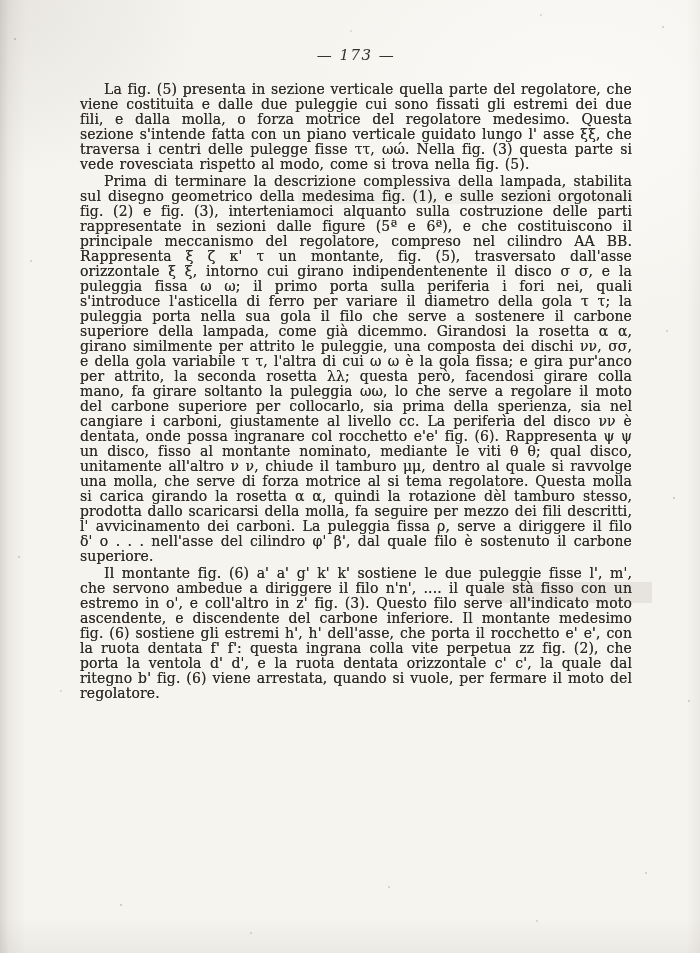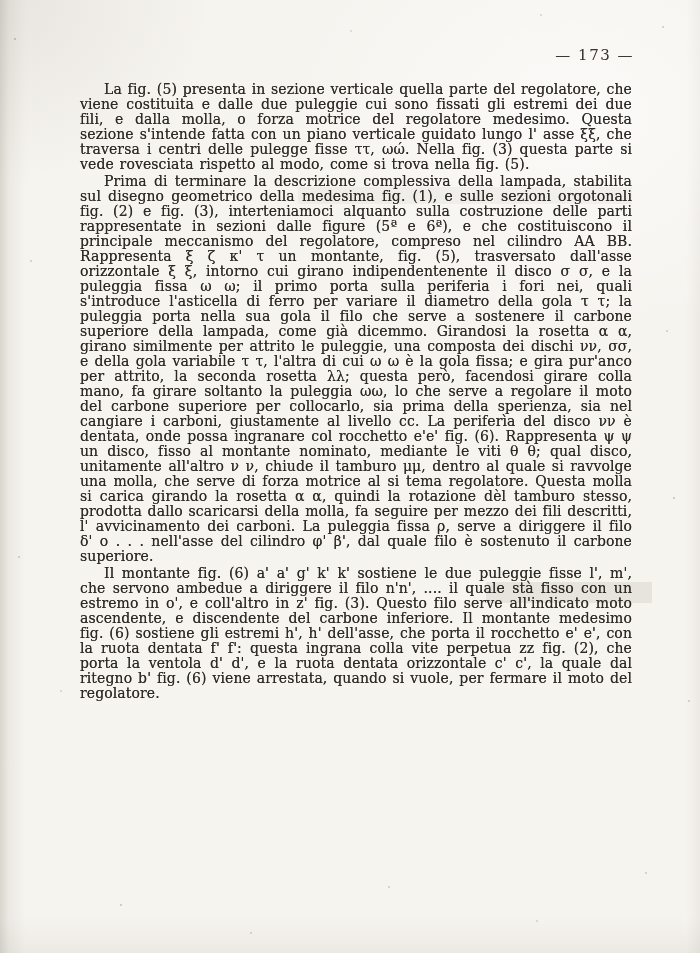--- a/index.html
+++ b/index.html
@@ -20,24 +20,25 @@
       linear-gradient(270deg, rgba(100,94,82,0.07) 0px, rgba(100,94,82,0) 14px),
       linear-gradient(0deg, rgba(100,94,82,0.07) 0px, rgba(100,94,82,0) 36px);
     font-family: "DejaVu Serif", "Liberation Serif", serif;
     color: #2d2a26;
   }
   .page-header {
     position: absolute;
     top: 46px;
     left: 78px;
     width: 556px;
-    text-align: right;
+    text-align: center;
     font-size: 15px;
     letter-spacing: 1.5px;
     color: #35312c;
+    font-style: italic;
   }
   .text-block {
     position: absolute;
     top: 80px;
     left: 78px;
     width: 556px;
   }
   p.para {
     margin: 2px;
     text-indent: 24px;

